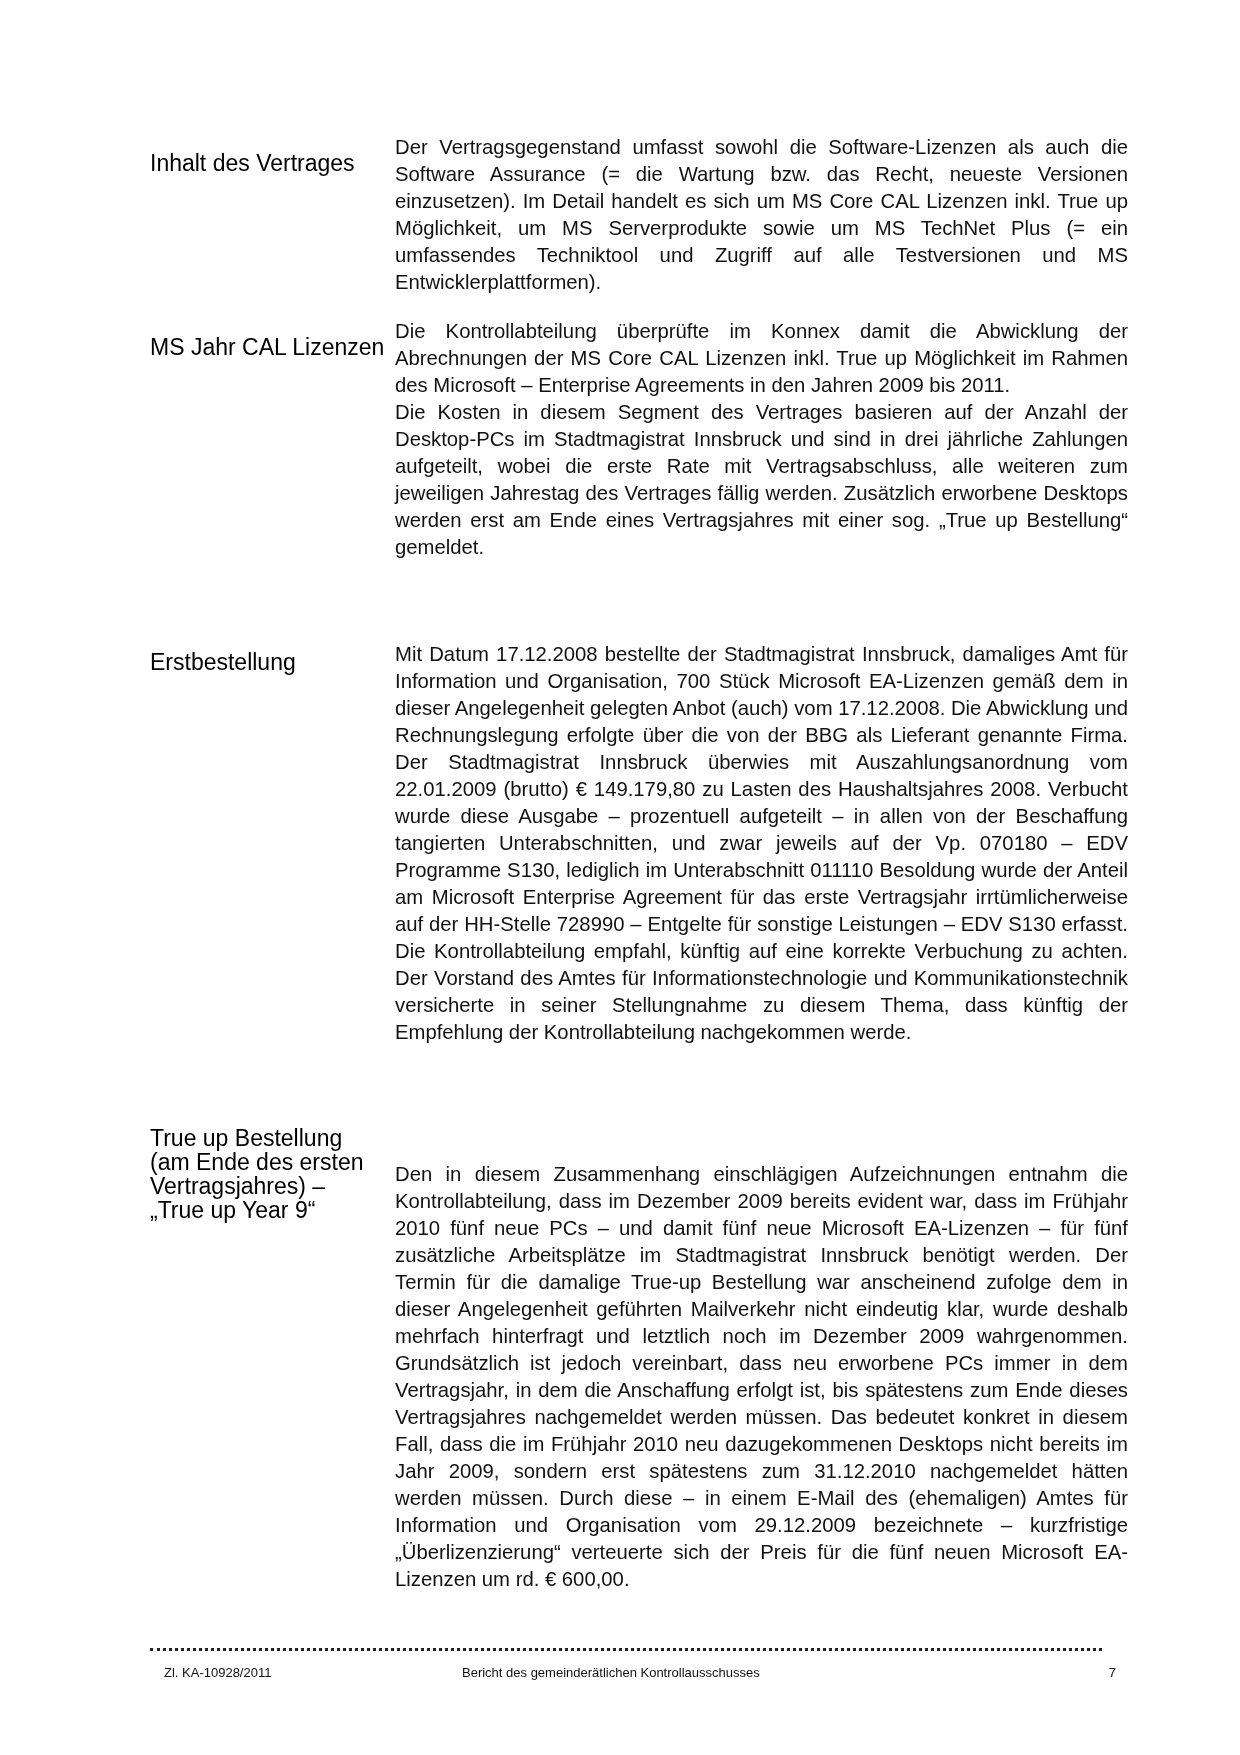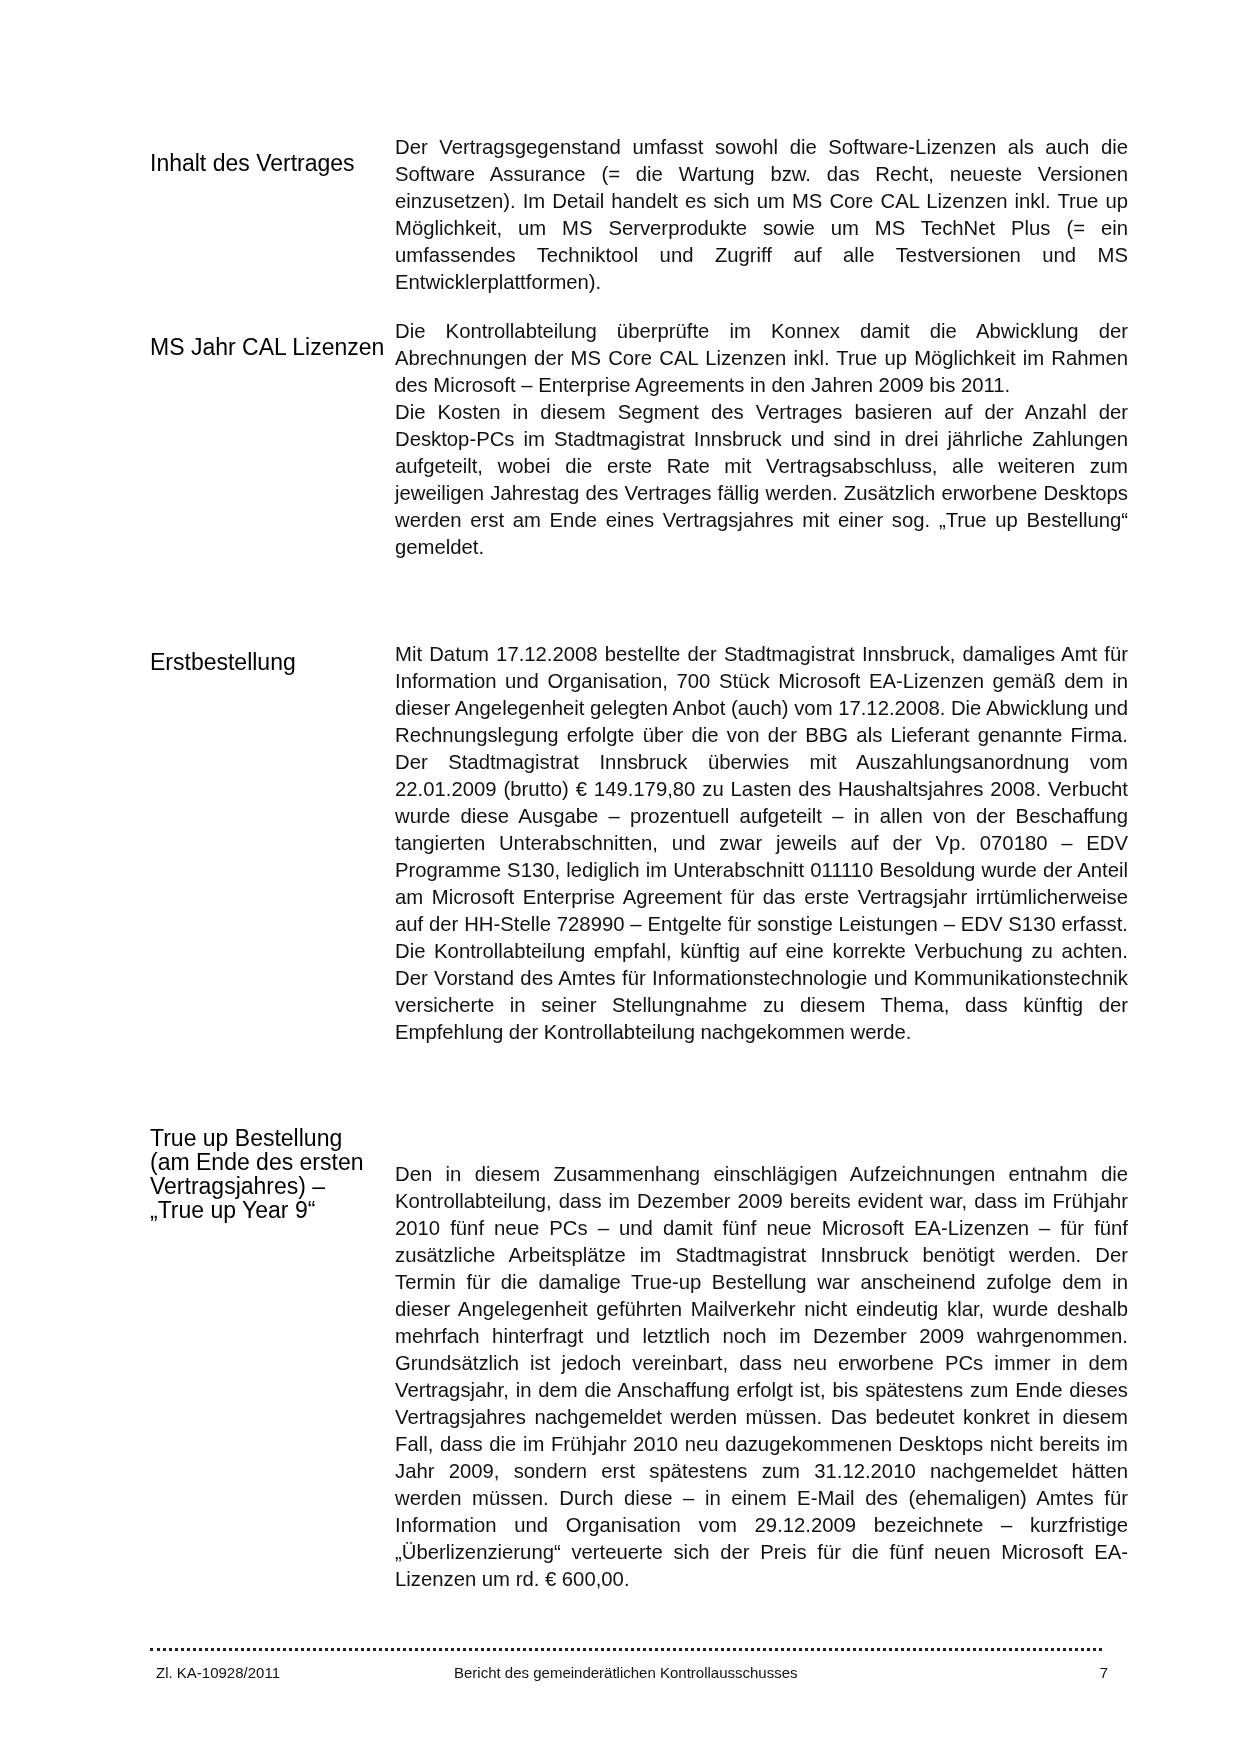--- a/index.html
+++ b/index.html
@@ -8,22 +8,22 @@
   .page { position: absolute; left: 0; top: 0; width: 1240px; height: 1755px; }
   .section { position: absolute; left: 150px; width: 980px; }
   .label { position: absolute; left: 0; top: 17px; width: 235px;
            color: #000000; font-size: 23px; line-height: 24px; }
   .body { position: absolute; left: 245px; width: 733px; }
   .para { margin: 0; font-size: 20.3px; line-height: 27px; text-align: justify;
           hyphens: manual; }
   .para + .para { }
   .footer-rule { position: absolute; left: 150px; top: 1648px; width: 952px; height: 0;
                  border-top: 3px dotted #222; }
-  .footer { position: absolute; left: 156px; top: 1662px; width: 952px; height: 24px;
-            font-size: 15px; line-height: 22px; color: #111; }
+  .footer { position: absolute; left: 164px; top: 1662px; width: 952px; height: 24px;
+            font-size: 13px; line-height: 22px; color: #111; }
   .footer .ref { position: absolute; left: 0; top: 0; }
   .footer .title { position: absolute; left: 298px; top: 0; }
   .footer .pageno { position: absolute; right: 0; top: 0; }
 </style>
 </head>
 <body>
 
 <div class="page">
 
   <div class="section" style="top:134px;">

